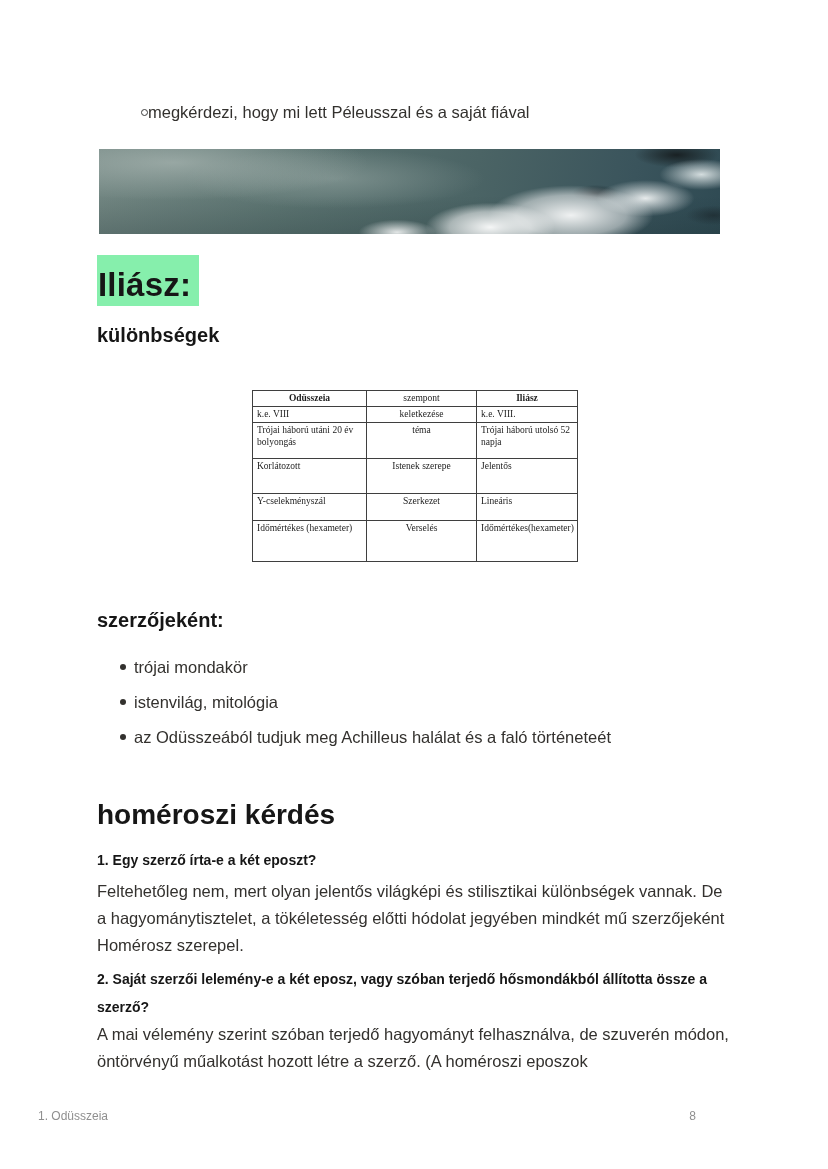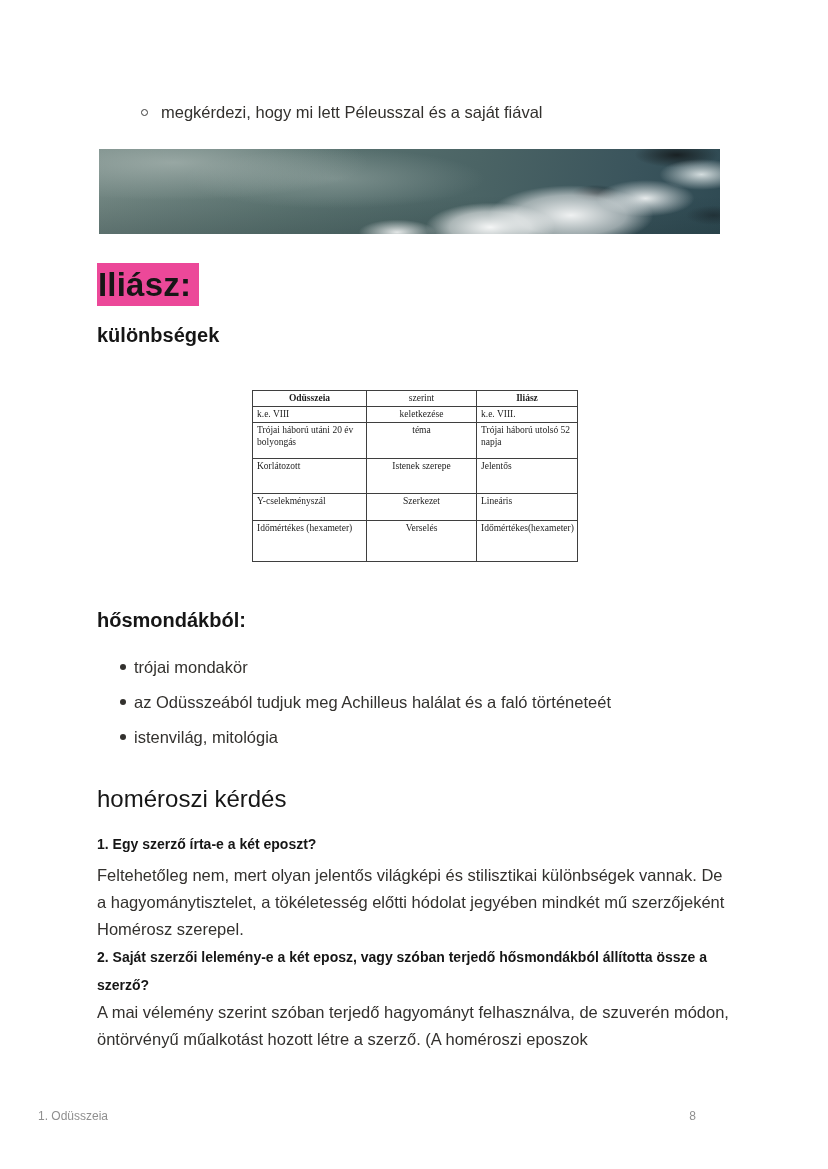--- a/index.html
+++ b/index.html
@@ -4,21 +4,21 @@
 <style>
   * { margin:0; padding:0; box-sizing:border-box; }
   html,body { background:#ffffff; }
   .page {
     position:relative; width:828px; height:1169px; background:#ffffff;
     font-family:"Liberation Sans", sans-serif; color:#33312e; overflow:hidden;
   }
   .doc { margin-left:97px; width:640px; }
 
   
-  .intro-bullet { margin-top:102px; padding-left:44px; display:flex; align-items:center; gap:13px;
+  .intro-bullet { margin-top:102px; padding-left:44px; display:flex; align-items:center; 
     font-size:16.5px; line-height:20px; color:#33312e; }
   .circle-bullet { flex:0 0 auto; width:7px; height:7px; border:1.5px solid #3c3c3c; border-radius:50%; }
 
   
   .ocean {
     margin-top:27px; margin-left:2px; width:621px; height:85px;
     background:
       radial-gradient(ellipse 90px 34px at 63% 92%, rgba(255,255,255,.95) 0%, rgba(255,255,255,.55) 45%, rgba(255,255,255,0) 72%),
       radial-gradient(ellipse 110px 40px at 76% 78%, rgba(255,255,255,.92) 0%, rgba(255,255,255,.5) 50%, rgba(255,255,255,0) 75%),
       radial-gradient(ellipse 70px 26px at 88% 58%, rgba(250,252,252,.9) 0%, rgba(255,255,255,0) 70%),
@@ -27,21 +27,21 @@
       radial-gradient(ellipse 60px 18px at 93% 7%, rgba(22,28,30,.9) 0%, rgba(22,28,30,0) 70%),
       radial-gradient(ellipse 34px 12px at 80% 52%, rgba(20,30,34,.75) 0%, rgba(20,30,34,0) 70%),
       radial-gradient(ellipse 40px 14px at 99% 78%, rgba(25,35,40,.6) 0%, rgba(25,35,40,0) 70%),
       radial-gradient(ellipse 260px 50px at 12% 16%, rgba(190,200,196,.55) 0%, rgba(190,200,196,0) 75%),
       radial-gradient(ellipse 200px 40px at 38% 35%, rgba(165,180,176,.45) 0%, rgba(165,180,176,0) 75%),
       linear-gradient(180deg, rgba(0,0,0,0) 55%, rgba(20,40,42,.22) 100%),
       linear-gradient(100deg, #728682 0%, #5d7572 30%, #4b6465 60%, #3a545c 85%, #2f4a53 100%);
   }
 
   h1.title { margin-top:30px; font-size:33px; line-height:42px; font-weight:700; color:#161616; letter-spacing:.2px; }
-  h1.title .hl { background:#ec4899; padding:3px 8px 3px 1px; }
+  h1.title .hl { background:#86efac; padding:11px 8px 3px 1px; }
 
   h3.sub { font-size:20px; line-height:25px; font-weight:700; color:#161616; }
   .sub-diff { margin-top:17px; }
   .sub-sim  { margin-top:46px; }
 
   
   .table-wrap { margin-top:42px; margin-left:155px; }
   table.cmp { border-collapse:collapse; width:325px; table-layout:fixed;
     font-family:"Liberation Serif", serif; font-size:9.5px; line-height:12px; color:#1d1d1d; }
   table.cmp th, table.cmp td { border:1px solid #3f3f3f; padding:1px 4px 2px 4px; vertical-align:top; }
@@ -51,24 +51,24 @@
   table.cmp td.mid { text-align:center; }
   tr.tr-h { height:15px;padding-left:40px; } tr.tr-1 { height:15px; } tr.tr-2 { height:36px; }
   tr.tr-3 { height:35px; } tr.tr-4 { height:27px; } tr.tr-5 { height:41px;margin-top:33px; }
 
   
   ul.sim { margin-top:24px; list-style:none; }
   ul.sim li { display:flex; align-items:center; gap:8px; padding-left:23px;
     font-size:16.5px; line-height:20px; margin-bottom:15px; color:#33312e; }
   .dot-bullet { flex:0 0 auto; width:6px; height:6px; background:#33312e; border-radius:50%; }
 
-  h2.big { margin-top:36px; font-size:24px; line-height:31px; font-weight:400; color:#161616; }
+  h2.big { margin-top:52px; font-size:28px; line-height:31px; font-weight:700; color:#161616; }
   h4.q { font-size:14px; line-height:28px; font-weight:700; color:#161616; width:640px; }
   .q1 { margin-top:16px; }
-  .q2 { }
+  .q2 { margin-top:6px; }
   p.ans { font-size:16.5px; line-height:27px; color:#33312e; width:637px; }
   .a1 { margin-top:4px; }
   .a2 { margin-top:0; }
 
   .footer { position:absolute; top:1108px; left:0; width:727px;
     display:flex; justify-content:space-between; padding:0 31px 0 38px;
     font-size:12px; line-height:16px; color:#8f8f8f; }
 </style>
 </head>
 <body>
@@ -90,21 +90,21 @@
     <div class="table-wrap">
       <table class="cmp">
         <colgroup>
             <col class="c1">
             <col class="c2">
             <col class="c3">
           </colgroup>
         <thead>
           <tr class="tr-h">
             <th>Odüsszeia</th>
-            <th class="reg">szerint</th>
+            <th class="reg">szempont</th>
             <th>Iliász</th>
           </tr>
         </thead>
         <tbody>
           <tr class="tr-1">
             <td>k.e. VIII</td>
             <td class="mid">keletkezése</td>
             <td>k.e. VIII.</td>
           </tr>
           <tr class="tr-2">
@@ -124,34 +124,34 @@
           </tr>
           <tr class="tr-5">
             <td>Időmértékes (hexameter)</td>
             <td class="mid">Verselés</td>
             <td>Időmértékes(hexameter)</td>
           </tr>
         </tbody>
       </table>
     </div>
 
-    <h3 class="sub sub-sim">hősmondákból:</h3>
+    <h3 class="sub sub-sim">szerzőjeként:</h3>
 
     <ul class="sim">
       <li>
         <span class="dot-bullet"></span>
         <span>trójai mondakör</span>
       </li>
       <li>
         <span class="dot-bullet"></span>
-        <span>az Odüsszeából tudjuk meg Achilleus halálat és a faló történeteét</span>
+        <span>istenvilág, mitológia</span>
       </li>
       <li>
         <span class="dot-bullet"></span>
-        <span>istenvilág, mitológia</span>
+        <span>az Odüsszeából tudjuk meg Achilleus halálat és a faló történeteét</span>
       </li>
     </ul>
 
     <h2 class="big">homéroszi kérdés</h2>
 
     <h4 class="q q1">1. Egy szerző írta-e a két eposzt?</h4>
     <p class="ans a1">Feltehetőleg nem, mert olyan jelentős világképi és stilisztikai különbségek vannak. De a hagyománytisztelet, a tökéletesség előtti hódolat jegyében mindkét mű szerzőjeként Homérosz szerepel.</p>
 
     <h4 class="q q2">2. Saját szerzői lelemény-e a két eposz, vagy szóban terjedő hősmondákból állította össze a szerző?</h4>
     <p class="ans a2">A mai vélemény szerint szóban terjedő hagyományt felhasználva, de szuverén módon, öntörvényű műalkotást hozott létre a szerző. (A homéroszi eposzok</p>

